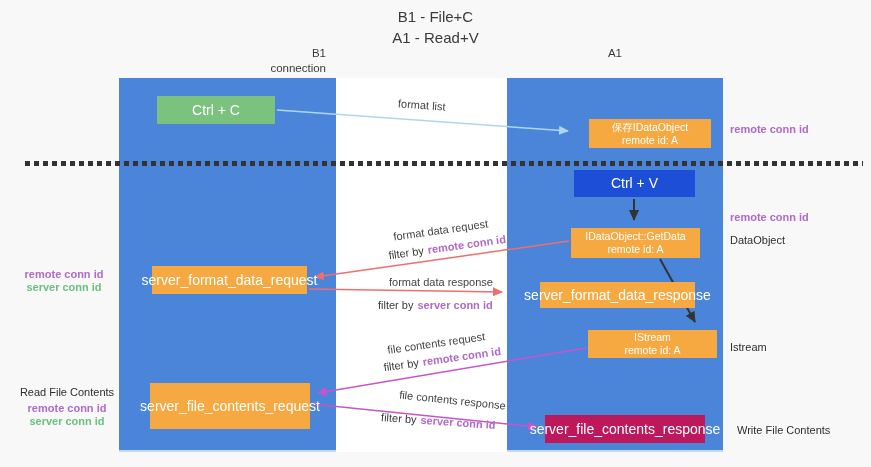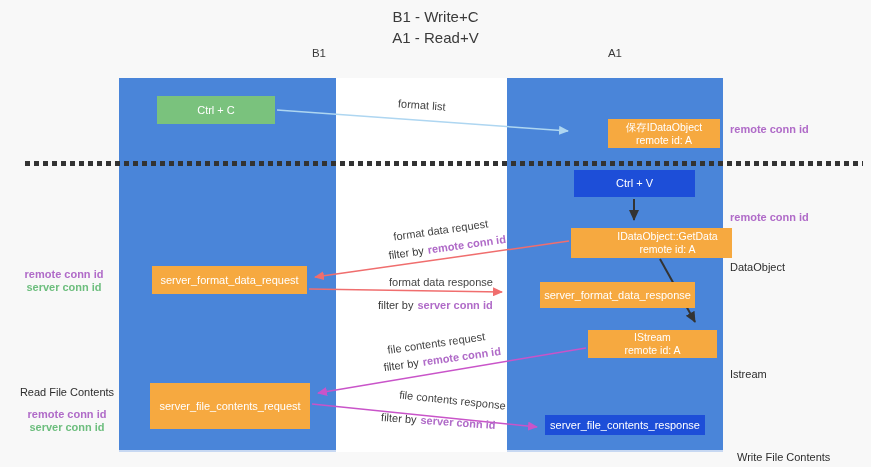--- a/index.html
+++ b/index.html
@@ -16,47 +16,48 @@
     font-size:15px;line-height:21px;color:#3a3a3a;
   }
   .col-header{
     position:absolute;top:46px;text-align:center;
     font-size:11.5px;line-height:15px;color:#3a3a3a;
   }
   .white-gap{position:absolute;left:336px;top:78px;width:171px;height:374px;background:#ffffff;}
   .column{position:absolute;top:78px;height:372px;border-bottom:2px solid #c7d8f2;}
   .box{
     position:absolute;display:flex;flex-direction:column;align-items:center;justify-content:center;
-    color:#ffffff;font-size:11px;text-align:center;line-height:13px;
+    color:#ffffff;font-size:14px;text-align:center;line-height:13px;
   }
   .box.small{font-size:10.5px;}
   .dashes{position:absolute;left:25px;top:161px;width:838px;height:5px;
     background:repeating-linear-gradient(90deg,#333 0 5px,transparent 5px 9px);}
   svg.arrows{position:absolute;left:0;top:0;pointer-events:none;}
   .arrow-label{position:absolute;font-size:11px;color:#444;white-space:nowrap;}
   .arrow-sub{position:absolute;font-size:11px;color:#3a3a3a;white-space:nowrap;}
   .arrow-sub span:first-child{margin-right:4px;}
   .purple-bold{font-weight:bold;}
   .side-label{position:absolute;font-size:11px;white-space:nowrap;}
-  .side-label.plain{color:#2d2d2d;margin-top:27px;}
+  .side-label.plain{color:#2d2d2d;}
   .side-group{position:absolute;text-align:center;font-size:11px;font-weight:bold;line-height:13px;white-space:nowrap;}
-  .side-group .plainline{color:#2d2d2d;font-weight:normal;margin-bottom:9px;}
+  .side-group .plainline{color:#2d2d2d;font-weight:normal;margin-bottom:3px;}
 </style>
 </head>
 <body>
 
 <div class="canvas">
 
   <div class="title">
-    <div>B1 - Write+C</div>
+    <div>B1 - File+C</div>
     <div>A1 - Read+V</div>
   </div>
 
   <div class="col-header" style="left:109px;width:217px;text-align:right;">
     <div>B1</div>
+    <div>connection</div>
   </div>
   <div class="col-header" style="left:507px;width:216px;">
     <div>A1</div>
   </div>
 
   <div class="white-gap"></div>
   <div class="column" style="left: 119px; width: 217px; background: rgb(74, 133, 217);"></div>
   <div class="column" style="left: 507px; width: 216px; background: rgb(74, 133, 217);"></div>
 
   <div class="dashes"></div>
@@ -82,30 +83,30 @@
     <line x1="569" y1="241" x2="315" y2="277" stroke-width="1.5" marker-end="url(#ah-red)" stroke="#f06e6e"></line>
     <line x1="309" y1="289" x2="502" y2="292" stroke-width="1.5" marker-end="url(#ah-red)" stroke="#f06e6e"></line>
     <line x1="586" y1="348" x2="318" y2="393" stroke-width="1.5" marker-end="url(#ah-mag)" stroke="#c954c9"></line>
     <line x1="312" y1="404" x2="537" y2="427" stroke-width="1.5" marker-end="url(#ah-mag)" stroke="#c954c9"></line>
   </svg>
 
   <div class="box" style="left:157px;top:96px;width:118px;height:28px;background:#7ac27d;">
     <div>Ctrl + C</div>
   </div>
 
-  <div class="box small" style="left:608px;top:119px;width:112px;height:29px;background:#f6a940;">
+  <div class="box small" style="left:589px;top:119px;width:122px;height:29px;background:#f6a940;">
     <div>保存IDataObject</div>
     <div>remote id: A</div>
   </div>
 
   <div class="box" style="left:574px;top:170px;width:121px;height:27px;background:#1d4ed8;">
     <div>Ctrl + V</div>
   </div>
 
-  <div class="box small" style="left:571px;top:228px;width:129px;height:30px;background:#f6a940;padding-left:32px;">
+  <div class="box small" style="left:571px;top:228px;width:129px;height:30px;background:#f6a940;">
     <div>IDataObject::GetData</div>
     <div>remote id: A</div>
   </div>
 
   <div class="box" style="left:152px;top:266px;width:155px;height:28px;background:#f6a940;">
     <div>server_format_data_request</div>
   </div>
 
   <div class="box" style="left:540px;top:282px;width:155px;height:26px;background:#f6a940;">
     <div>server_format_data_response</div>
@@ -113,21 +114,21 @@
 
   <div class="box small" style="left:588px;top:330px;width:129px;height:28px;background:#f6a940;">
     <div>IStream</div>
     <div>remote id: A</div>
   </div>
 
   <div class="box" style="left:150px;top:383px;width:160px;height:46px;background:#f6a940;">
     <div>server_file_contents_request</div>
   </div>
 
-  <div class="box" style="left:545px;top:415px;width:160px;height:20px;background:#1d4ed8;">
+  <div class="box" style="left:545px;top:415px;width:160px;height:28px;background:#be185d;">
     <div>server_file_contents_response</div>
   </div>
 
   <div class="arrow-label" style="left:398px;top:99px;transform:rotate(4deg);">format list</div>
 
   <div class="arrow-label" style="left:393px;top:224px;transform:rotate(-8deg);">format data request</div>
   <div class="arrow-sub" style="left:388px;top:241px;transform:rotate(-8deg);">
     <span>filter by</span><span class="purple-bold" style="color:#b06bc8;">remote conn id</span>
   </div>
 

